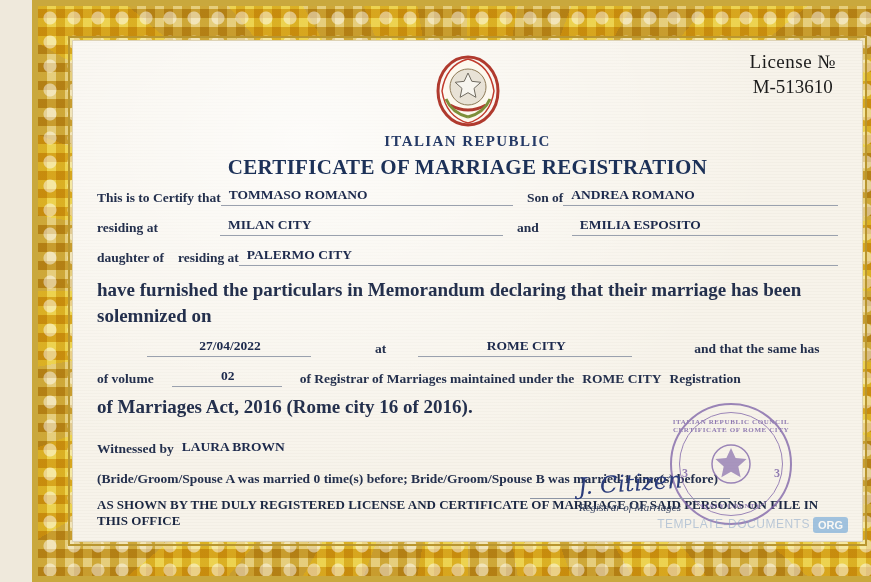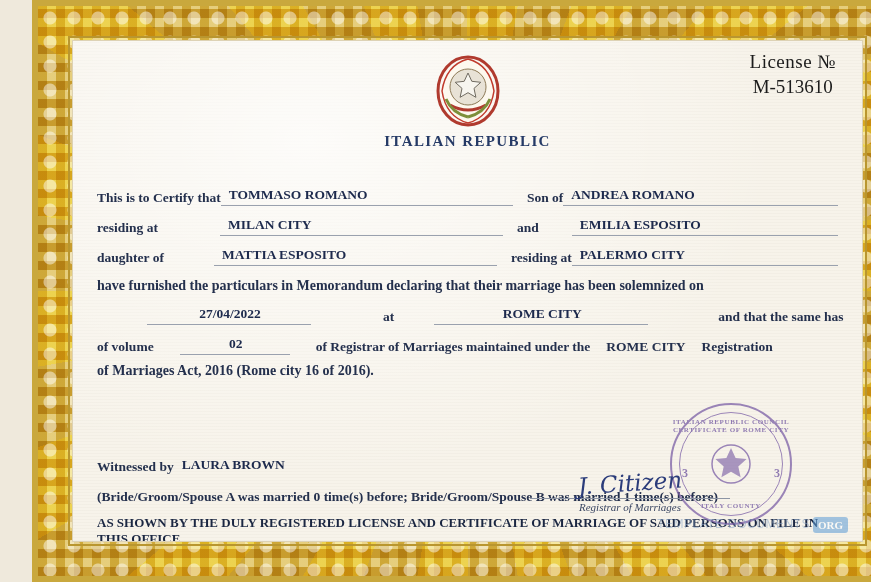--- a/index.html
+++ b/index.html
@@ -74,25 +74,25 @@
   }
   .row{display:flex;align-items:flex-end;margin-bottom:11px;}
   .lbl{white-space:nowrap;}
   .fill{
     flex:1;border-bottom:1px solid #9aa1ae;
     color:#1d2a4d;font-weight:bold;padding:0 6px 1px 8px;
     min-height:17px;font-size:13.5px;
   }
   .fill.short{flex:none;}
   .gap{width:14px;flex:none;}
-  .para{margin:2px 0 10px 0;font-size:14px;line-height:1.35;}
-  .inline-row{display:flex;align-items:flex-end;margin-bottom:11px;gap:8px;}
+  .para{margin:2px 0 10px 0;font-size:19px;line-height:1.35;}
+  .inline-row{display:flex;align-items:flex-end;margin-bottom:11px;gap:0;}
   .txt{white-space:nowrap;padding:0 4px 0 4px;}
   
-  .witness-block{position:absolute;left:24px;right:24px;top:416px;color:#24304d;font-weight:bold;font-size:13.5px;}
+  .witness-block{position:absolute;left:24px;right:24px;top:398px;color:#24304d;font-weight:bold;font-size:13.5px;}
   .witness-row{display:flex;align-items:flex-end;margin-bottom:14px;}
   .married-line{margin-bottom:10px;}
   .shown-line{font-size:13px;color:#1b2742;}
   .sign-area{position:absolute;right:132px;bottom:28px;text-align:center;}
   .sig{
     font-family:"DejaVu Serif", serif;font-style:italic;font-size:23px;color:#2b3c7a;
     transform:rotate(-4deg);
   }
   .sig-line{border-top:1px solid #8d95a4;width:200px;margin:2px auto 0;}
   .sig-cap{font-size:11px;color:#3a4663;font-style:italic;margin-top:2px;}
@@ -114,21 +114,21 @@
   .seal-bot{bottom:13px;}
   .seal-l{position:absolute;left:10px;top:52%;font-size:12px;font-weight:bold;}
   .seal-r{position:absolute;right:10px;top:52%;font-size:12px;font-weight:bold;}
   
   .watermark{
     position:absolute;right:14px;bottom:8px;display:flex;align-items:flex-start;gap:3px;
     opacity:.55;
   }
   .wm-text{font-family:"Liberation Sans",sans-serif;font-size:12px;color:#8aa6c8;letter-spacing:.5px;}
   .wm-badge{
-    font-family:Liberation Serif, serif;font-size:11px;font-weight:bold;color:#fff;
+    font-family:Liberation Sans, sans-serif;font-size:11px;font-weight:bold;color:#fff;
     background:#5b9bd5;border-radius:3px;padding:2px 5px;
   }
 </style>
 </head>
 <body>
 
 <div class="page">
 
   <div class="border-outer"></div>
   <div class="border-guilloche"></div>
@@ -149,20 +149,21 @@
         <circle cx="36" cy="40" r="18" fill="#e8e2d6" stroke="#8d7a57" stroke-width="1"></circle>
         <path d="M36 26 l3.8 8.3 9 1 -6.8 6.1 1.9 8.9 -7.9 -4.6 -7.9 4.6 1.9 -8.9 -6.8 -6.1 9 -1 z" fill="#f7f5ef" stroke="#6f6a60" stroke-width="1"></path>
         <path d="M18 58 q18 10 36 0" fill="none" stroke="#b03a2e" stroke-width="3"></path>
         <path d="M14 52 q6 14 22 18" fill="none" stroke="#7d8f3a" stroke-width="3"></path>
         <path d="M58 52 q-6 14 -22 18" fill="none" stroke="#7d8f3a" stroke-width="3"></path>
       </svg>
     </div>
 
     <div class="titles">
       <div class="t1">ITALIAN REPUBLIC</div>
+      <div class="t2">CERTIFICATE OF MARRIAGE REGISTRATION</div>
     </div>
 
     <div class="body">
 
       <div class="row">
         <span class="lbl">This is to Certify that</span>
         <span class="fill" style="flex:1.6">TOMMASO ROMANO</span>
         <span class="gap"></span>
         <span class="lbl">Son of</span>
         <span class="fill" style="flex:1.5">ANDREA ROMANO</span>
@@ -171,21 +172,20 @@
       <div class="row">
         <span class="lbl">residing at</span>
         <span class="fill" style="flex:1.6;margin-left:62px">MILAN CITY</span>
         <span class="gap"></span>
         <span class="lbl">and</span>
         <span class="fill" style="flex:1.5;margin-left:33px">EMILIA ESPOSITO</span>
       </div>
 
       <div class="row">
         <span class="lbl">daughter of</span>
-        <span class="fill" style="flex:1.6;margin-left:50px">MATTIA ESPOSITO</span>
         <span class="gap"></span>
         <span class="lbl">residing at</span>
         <span class="fill" style="flex:1.5">PALERMO CITY</span>
       </div>
 
       <div class="para">have furnished the particulars in Memorandum declaring that their marriage has been solemnized on</div>
 
       <div class="inline-row">
         <span class="fill short" style="width:150px;margin-left:50px;text-align:center">27/04/2022</span>
         <span class="txt" style="margin-left:60px">at</span>

